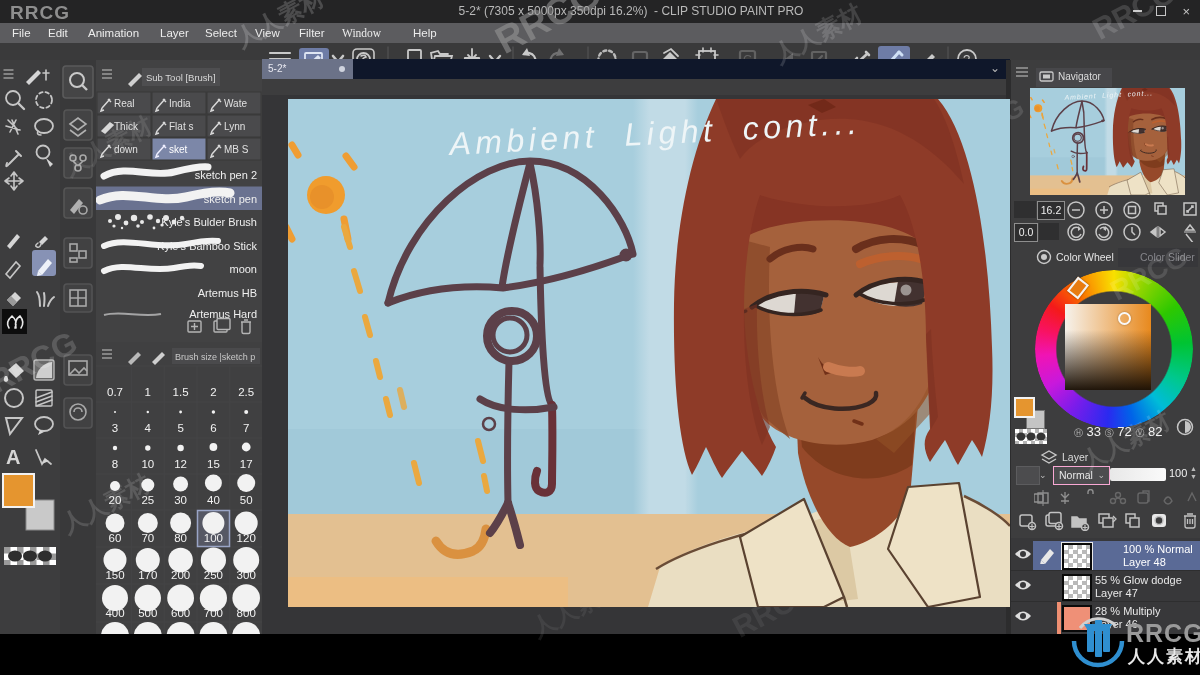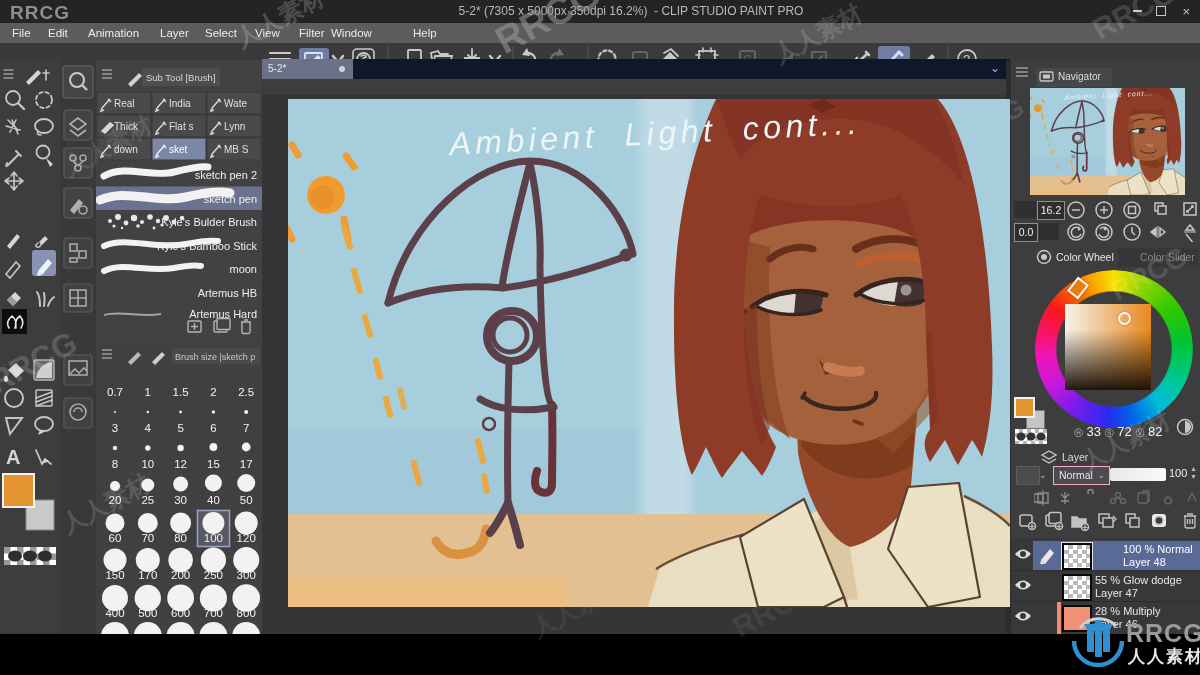--- a/index.html
+++ b/index.html
@@ -23,21 +23,21 @@
     </div>
 
     <div class="abs" style="left:0;top:23px;width:1200px;height:20px;background:#5c5c5f;color:#ececec;font-size:11.5px;line-height:20px;">
       <span class="abs" style="left:12px;">File</span>
       <span class="abs" style="left:48px;">Edit</span>
       <span class="abs" style="left:88px;">Animation</span>
       <span class="abs" style="left:160px;">Layer</span>
       <span class="abs" style="left:205px;">Select</span>
       <span class="abs" style="left:255px;">View</span>
       <span class="abs" style="left:299px;">Filter</span>
-      <span class="abs" style="left:331px;">Window</span>
+      <span class="abs" style="left:342px;font-family:Liberation Serif, serif;">Window</span>
       <span class="abs" style="left:405px;padding-left:8px;">Help</span>
     </div>
 
     <div class="abs" id="toolbar" style="left:0;top:43px;width:1200px;height:32px;background:#3a3a3b;">
       <svg class="abs" style="left:0;top:0;" width="1010" height="32" viewBox="0 0 1010 32">
         <g stroke="#c9c9c9" stroke-width="2.2" fill="none" stroke-linecap="round">
 
           <path d="M270,10 h20 M270,16 h20 M270,22 h20"></path>
 
           <rect x="299" y="5" width="30" height="24" rx="3" fill="#6e7ca6" stroke="none"></rect>

